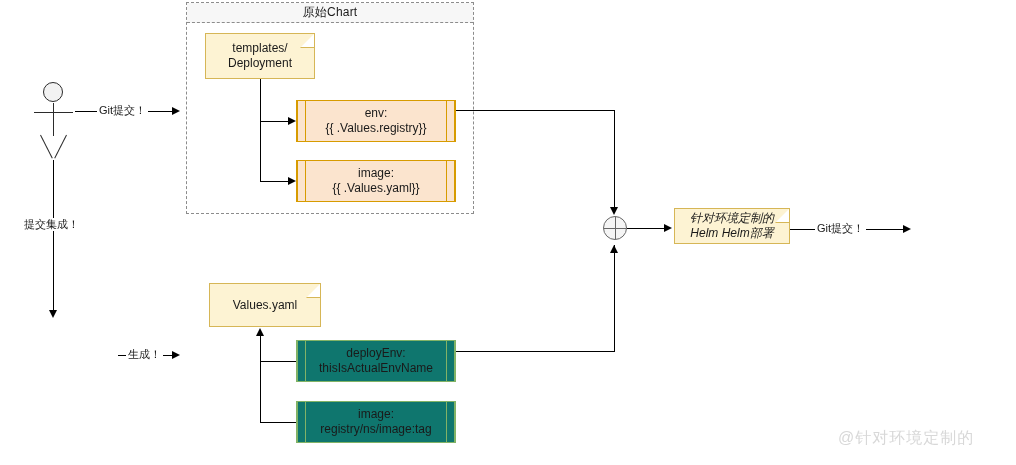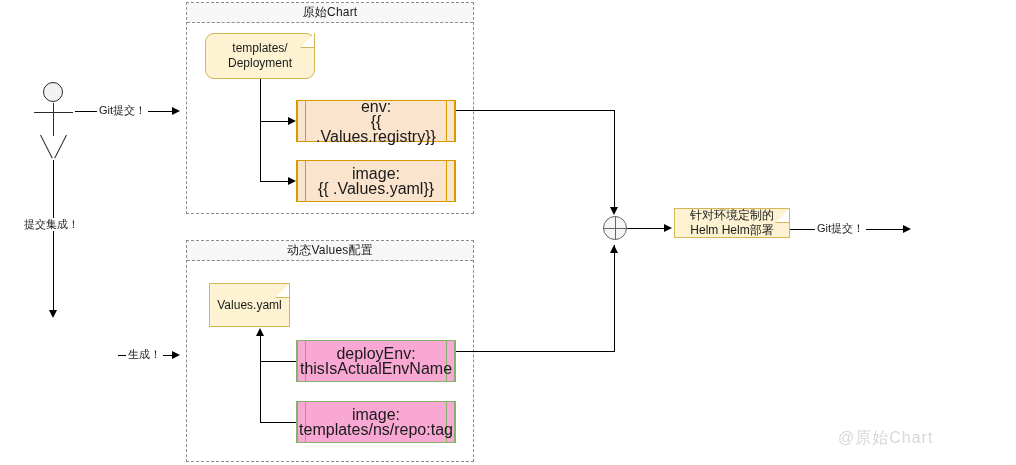--- a/index.html
+++ b/index.html
@@ -57,30 +57,30 @@
     clip-path:polygon(0 0,100% 100%,0 100%);
     transform:scaleX(-1);
   }
 
   
   .procbox{
     position:absolute;
     box-sizing:border-box;
     display:flex;align-items:center;justify-content:center;
     text-align:center;
-    font-size:16px;color:#1a1a1a;
+    font-size:12px;color:#1a1a1a;
     line-height:15px;
   }
   .procbox .bar{
     position:absolute;top:0;bottom:0;width:9px;
     box-sizing:border-box;
   }
   .procbox.orange{background:#fbe4ce;border:1px solid #d79b00;}
   .procbox.orange .bar{border-left:1px solid #d79b00;border-right:1px solid #d79b00;}
-  .procbox.green{background:#f9a8d4;border:1px solid #82b366;}
+  .procbox.green{background:#0f766e;border:1px solid #82b366;}
   .procbox.green .bar{border-left:1px solid #82b366;border-right:1px solid #82b366;}
   .procbox .bar.l{left:0;}
   .procbox .bar.r{right:0;}
   .procbox .txt{position:relative;z-index:2;padding:0 12px;}
 
   
   .ln{position:absolute;background:#000;}
   .ln.h{height:1px;}
   .ln.v{width:1px;}
 
@@ -145,23 +145,20 @@
 </style>
 </head>
 <body>
 
 <div id="canvas">
 
   <div class="group" style="left:186px;top:2px;width:288px;height:212px;">
     <div class="group-title">原始Chart</div>
   </div>
 
-  <div class="group" style="left:186px;top:240px;width:288px;height:222px;">
-    <div class="group-title">动态Values配置</div>
-  </div>
 
   <div class="actor" style="left:32px;top:82px;width:43px;height:80px;">
     <div class="head"></div>
     <div class="body"></div>
     <div class="arms"></div>
     <div class="legL"></div>
     <div class="legR"></div>
   </div>
 
   <div class="ln h" style="left:75px;top:111px;width:97px;"></div>
@@ -170,21 +167,21 @@
 
   <div class="ln v" style="left:53px;top:160px;width:1px;height:152px;"></div>
   <div class="arrow down" style="left:49px;top:310px;"></div>
   <div class="edge-label" style="left:22px;top:218px;">提交集成！</div>
 
 
   <div class="ln h" style="left:118px;top:355px;width:54px;"></div>
   <div class="arrow right" style="left:172px;top:351px;"></div>
   <div class="edge-label" style="left:126px;top:348px;">生成！</div>
 
-  <div class="note" style="left:205px;top:33px;width:110px;height:46px;border-radius:9px;">
+  <div class="note" style="left:205px;top:33px;width:110px;height:46px;">
     <div class="fold"></div>
     <div>
       <div>templates/</div>
       <div>Deployment</div>
     </div>
   </div>
 
   <div class="ln v" style="left:260px;top:79px;width:1px;height:103px;"></div>
   <div class="ln h" style="left:260px;top:121px;width:30px;"></div>
   <div class="arrow right" style="left:288px;top:117px;"></div>
@@ -206,21 +203,21 @@
     <div class="txt">
       <div>image:</div>
       <div>{{ .Values.yaml}}</div>
     </div>
   </div>
 
   <div class="ln h" style="left:456px;top:110px;width:159px;"></div>
   <div class="ln v" style="left:614px;top:110px;width:1px;height:100px;"></div>
   <div class="arrow down" style="left:610px;top:207px;"></div>
 
-  <div class="note" style="left:209px;top:283px;width:81px;height:44px;">
+  <div class="note" style="left:209px;top:283px;width:112px;height:44px;">
     <div class="fold"></div>
     <div>
       <div>Values.yaml</div>
     </div>
   </div>
 
   <div class="arrow up" style="left:256px;top:328px;"></div>
   <div class="ln v" style="left:260px;top:335px;width:1px;height:88px;"></div>
   <div class="ln h" style="left:260px;top:361px;width:36px;"></div>
   <div class="ln h" style="left:260px;top:422px;width:36px;"></div>
@@ -232,41 +229,41 @@
       <div>deployEnv:</div>
       <div>thisIsActualEnvName</div>
     </div>
   </div>
 
   <div class="procbox green" style="left:296px;top:401px;width:160px;height:42px;">
     <div class="bar l"></div>
     <div class="bar r"></div>
     <div class="txt">
       <div>image:</div>
-      <div>templates/ns/repo:tag</div>
+      <div>registry/ns/image:tag</div>
     </div>
   </div>
 
   <div class="ln h" style="left:456px;top:351px;width:159px;"></div>
   <div class="ln v" style="left:614px;top:245px;width:1px;height:107px;"></div>
   <div class="arrow up" style="left:610px;top:245px;"></div>
 
   <div class="merge" style="left:603px;top:216px;"></div>
 
   <div class="ln h" style="left:627px;top:228px;width:41px;"></div>
   <div class="arrow right" style="left:664px;top:224px;"></div>
 
-  <div class="note" style="left:674px;top:208px;width:116px;height:30px;">
+  <div class="note" style="left:674px;top:208px;width:116px;height:36px;font-style:italic;">
     <div class="fold"></div>
     <div>
       <div>针对环境定制的</div>
       <div>Helm Helm部署</div>
     </div>
   </div>
 
   <div class="ln h" style="left:790px;top:229px;width:116px;"></div>
   <div class="arrow right" style="left:903px;top:225px;"></div>
   <div class="edge-label" style="left:815px;top:222px;">Git提交！</div>
 
 
-  <div class="watermark" style="left:838px;top:428px;">@原始Chart</div>
+  <div class="watermark" style="left:838px;top:428px;">@针对环境定制的</div>
 
 </div>
 
 </body></html>

